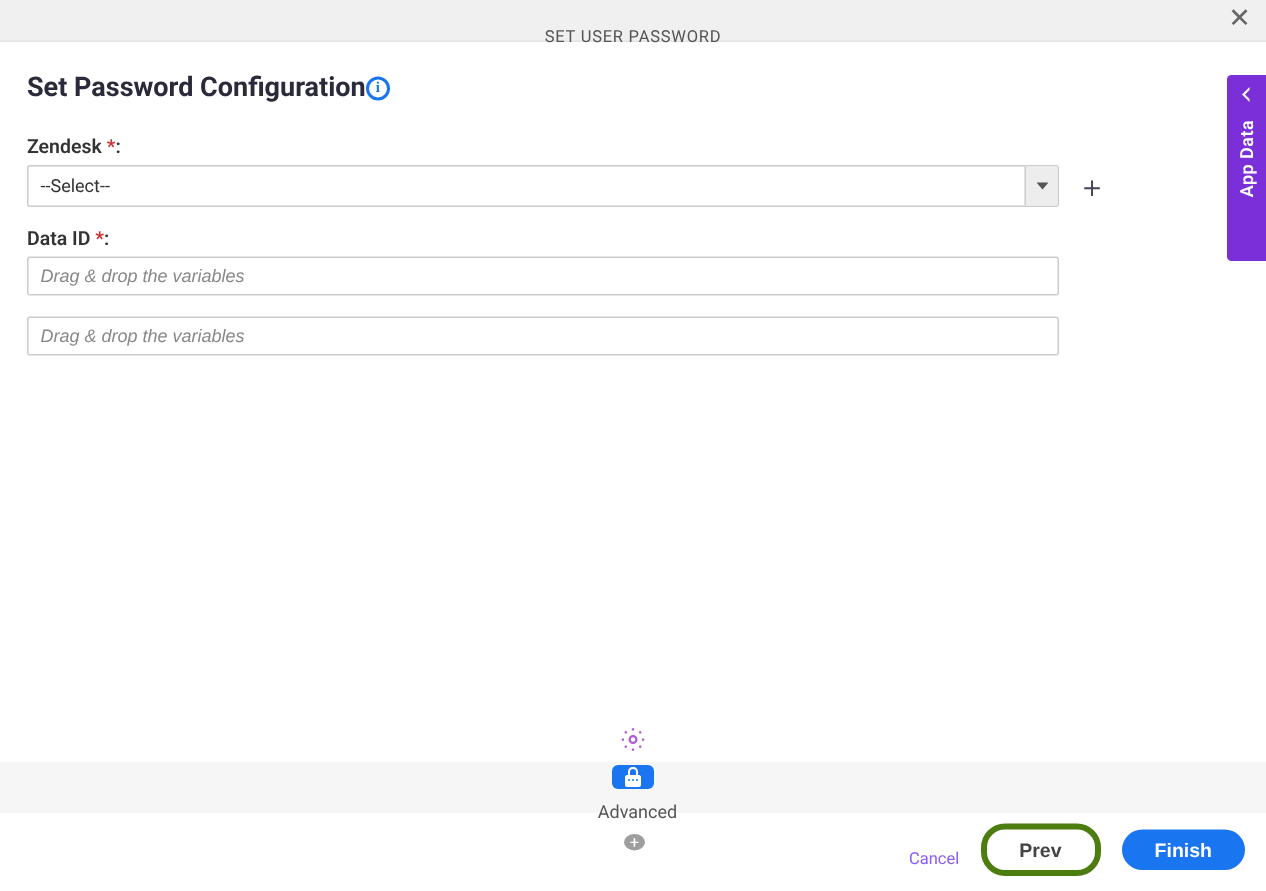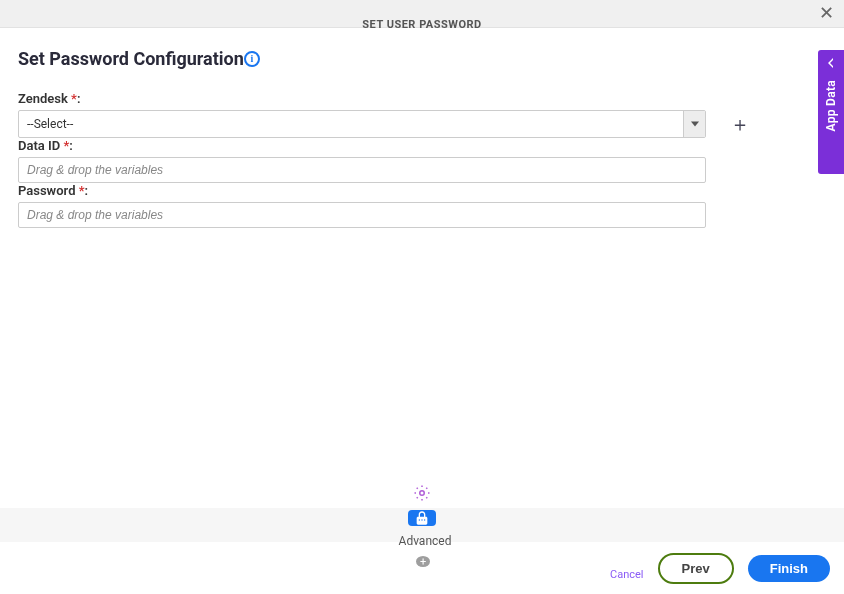--- a/index.html
+++ b/index.html
@@ -17,21 +17,21 @@
     border-bottom: 1px solid #e2e2e2;
     display: flex;
     align-items: center;
     justify-content: center;
     position: relative;
   }
   .header-title {
     font-size: 11px;
     letter-spacing: 0.5px;
     color: #555;
-    font-weight: 700;
+    font-weight: 400;
     margin-top: 22px;
   }
   .close-btn {
     position: absolute;
     right: 10px;
     top: 4px;
     font-size: 18px;
     color: #666;
     cursor: pointer;
     line-height: 1;
@@ -56,33 +56,33 @@
     border-radius: 50%;
     display: flex;
     align-items: center;
     justify-content: center;
     font-size: 10px;
     font-weight: bold;
     color: #1976f0;
     font-family: serif;
     cursor: pointer;
   }
-  .field-group { max-width: 705px; }
+  .field-group { margin-bottom: 14px; max-width: 705px; }
   .field-label {
     font-size: 13px;
     color: #333;
     font-weight: 600;
     margin-bottom: 4px;
     display: block;
   }
   .req { color: #d32f2f; }
   .select-row {
     display: flex;
     align-items: center;
-    gap: 22px;
+    gap: 10px;
   }
   .select-wrap {
     flex: 0 0 688px;
     height: 28px;
     border: 1px solid #ccc;
     border-radius: 2px;
     display: flex;
     align-items: stretch;
     background: #fff;
   }
@@ -203,21 +203,21 @@
     align-items: center;
     gap: 14px;
   }
   .cancel-link {
     font-size: 11px;
     color: #8b5cf6;
     cursor: pointer;
     margin-top: 12px;
   }
   .btn-prev {
-    border: 2px solid #4d7c0f;
+    border: 4px solid #4d7c0f;
     background: #fff;
     color: #444;
     font-size: 13px;
     font-weight: 600;
     padding: 6px 22px;
     border-radius: 16px;
     cursor: pointer;
   }
   .btn-finish {
     border: none;
@@ -262,23 +262,20 @@
   </div>
 
   <div class="field-group">
     <label class="field-label">
       <span>Data ID</span> <span class="req">*</span>:
     </label>
     <input class="text-input" type="text" placeholder="Drag &amp; drop the variables" style="">
   </div>
 
   <div class="field-group">
-    <label class="field-label">
-      <span>Password</span> <span class="req">*</span>:
-    </label>
     <input class="text-input" type="text" placeholder="Drag &amp; drop the variables" style="">
   </div>
 </div>
 
 <div class="app-data-tab">
   <svg class="chev" viewBox="0 0 10 10">
       <path d="M7 0 L2 5 L7 10 L7 8 L4 5 L7 2 Z"></path>
     </svg>
   <span class="app-data-label">App Data</span>
 </div>

